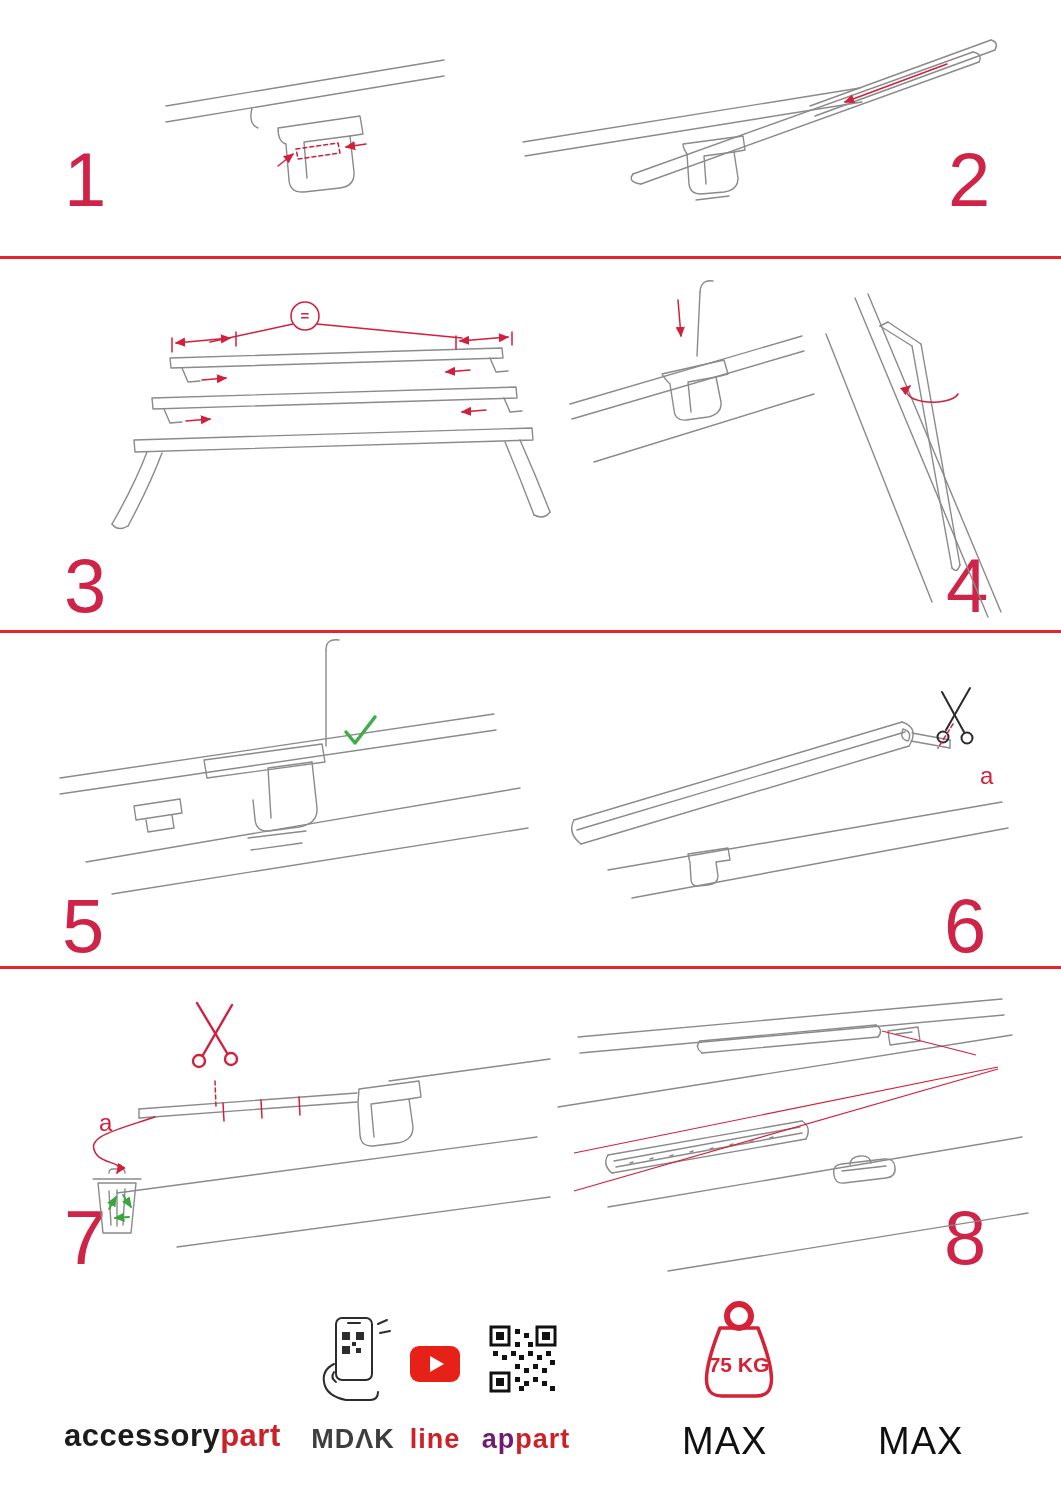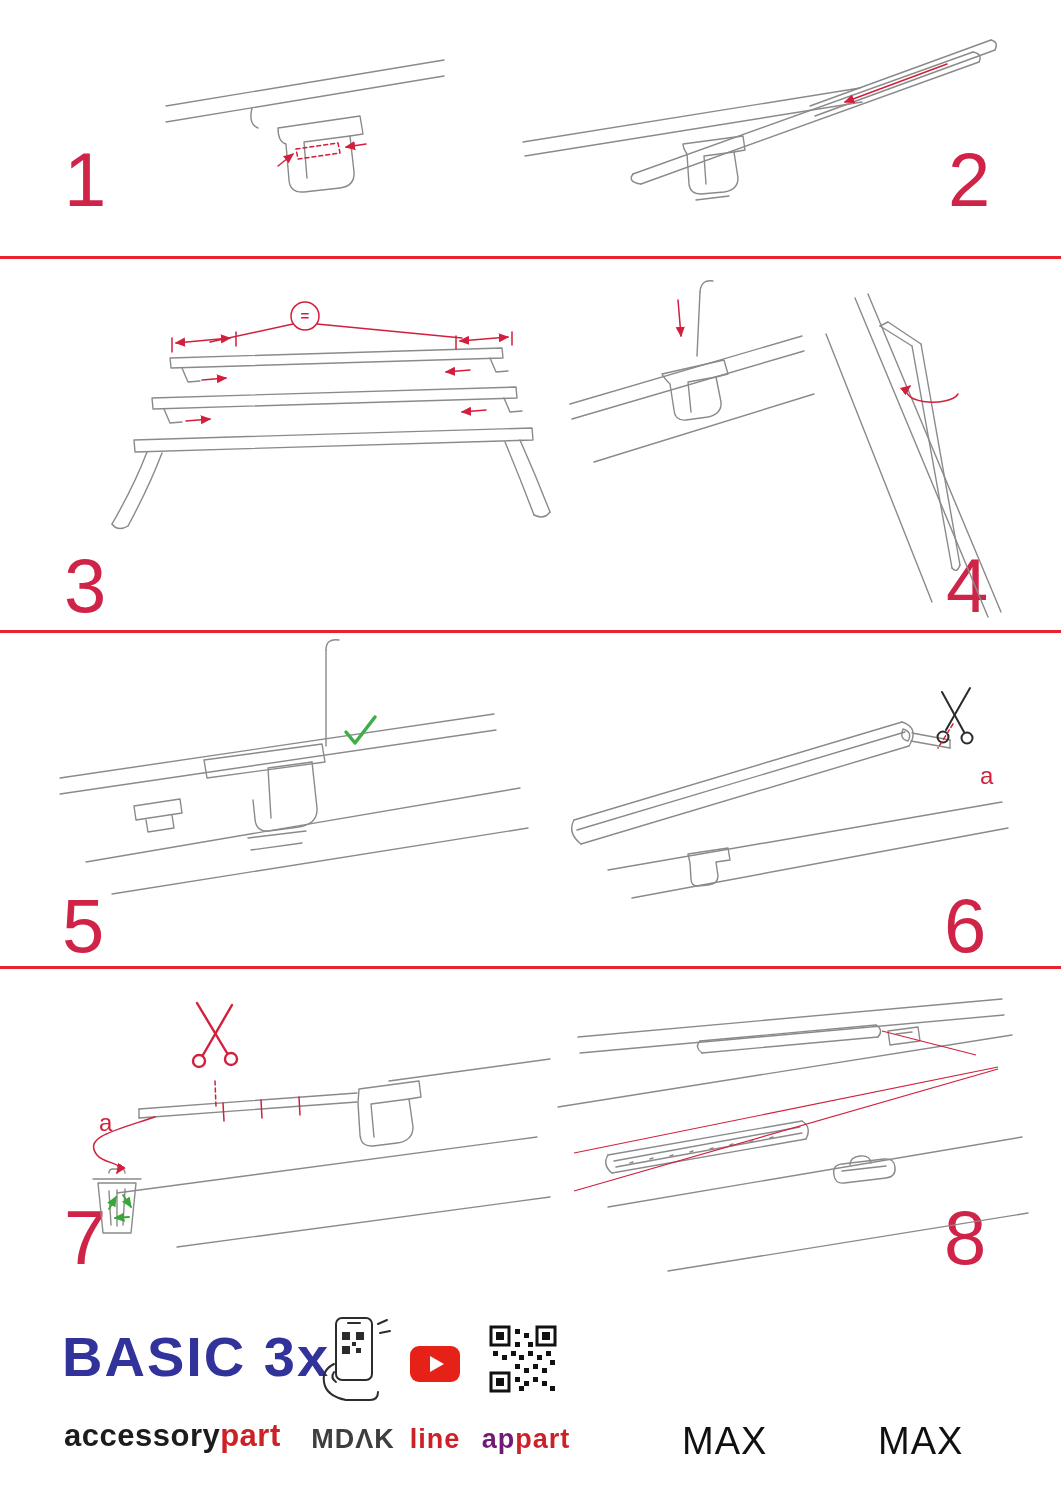--- a/index.html
+++ b/index.html
@@ -286,21 +286,20 @@
         <path d="M292 196 L336 191"></path>
       </g>
       <g class="redThin">
         <path d="M24 178 L448 92"></path>
         <path d="M24 216 L448 94"></path>
         <path d="M332 56 L426 80"></path>
       </g>
     </svg>
   </figure>
 
-  <div class="brand-title">BASIC 3x</div>
   <div class="brand-sub"><span class="b">accessory</span><span class="r">part</span></div>
 
   <figure class="ficon" style="left:312px; top:1312px; width:86px; height:96px;">
     <svg viewBox="0 0 86 96">
       <g class="blk2">
         <rect x="24" y="6" width="36" height="62" rx="6"></rect>
         <path d="M36 11 h12"></path>
         <path d="M66 12 l9 -4 M68 21 l10 -2"></path>
         <path d="M22 52 Q10 58 12 70 Q14 84 34 88 L58 88 Q66 88 66 80"></path>
         <path d="M22 60 Q18 66 24 70"></path>
@@ -355,17 +354,26 @@
           <rect x="36" y="57" width="5" height="5"></rect>
         <rect x="45" y="53" width="5" height="5"></rect>
           <rect x="54" y="57" width="5" height="5"></rect>
         <rect x="62" y="62" width="5" height="5"></rect>
           <rect x="31" y="62" width="5" height="5"></rect>
       </g>
     </svg>
   </figure>
   <div class="flabel" style="left:478px; top:1424px; width:96px;"><span class="b">ap</span><span class="r">part</span></div>
 
+  <figure class="ficon" style="left:682px; top:1296px; width:115px; height:115px;">
+    <svg viewBox="0 0 115 115">
+      <g fill="none" stroke="#d52236">
+        <circle cx="57" cy="20" r="12" stroke-width="6"></circle>
+        <path d="M38 32 L76 32 Q94 78 88 92 Q85 100 74 100 L40 100 Q29 100 26 92 Q20 78 38 32 Z" stroke-width="3.5" stroke-linejoin="round"></path>
+      </g>
+      <text x="57" y="76" text-anchor="middle" font-size="21" font-weight="bold" fill="#d52236" font-family="Liberation Sans, sans-serif">75 KG</text>
+    </svg>
+  </figure>
   <div class="max-label" style="left:682px; top:1420px; width:115px;">MAX</div>
 
   <div class="max-label" style="left:878px; top:1420px; width:115px;">MAX</div>
 
 </div>
 
 </body></html>

